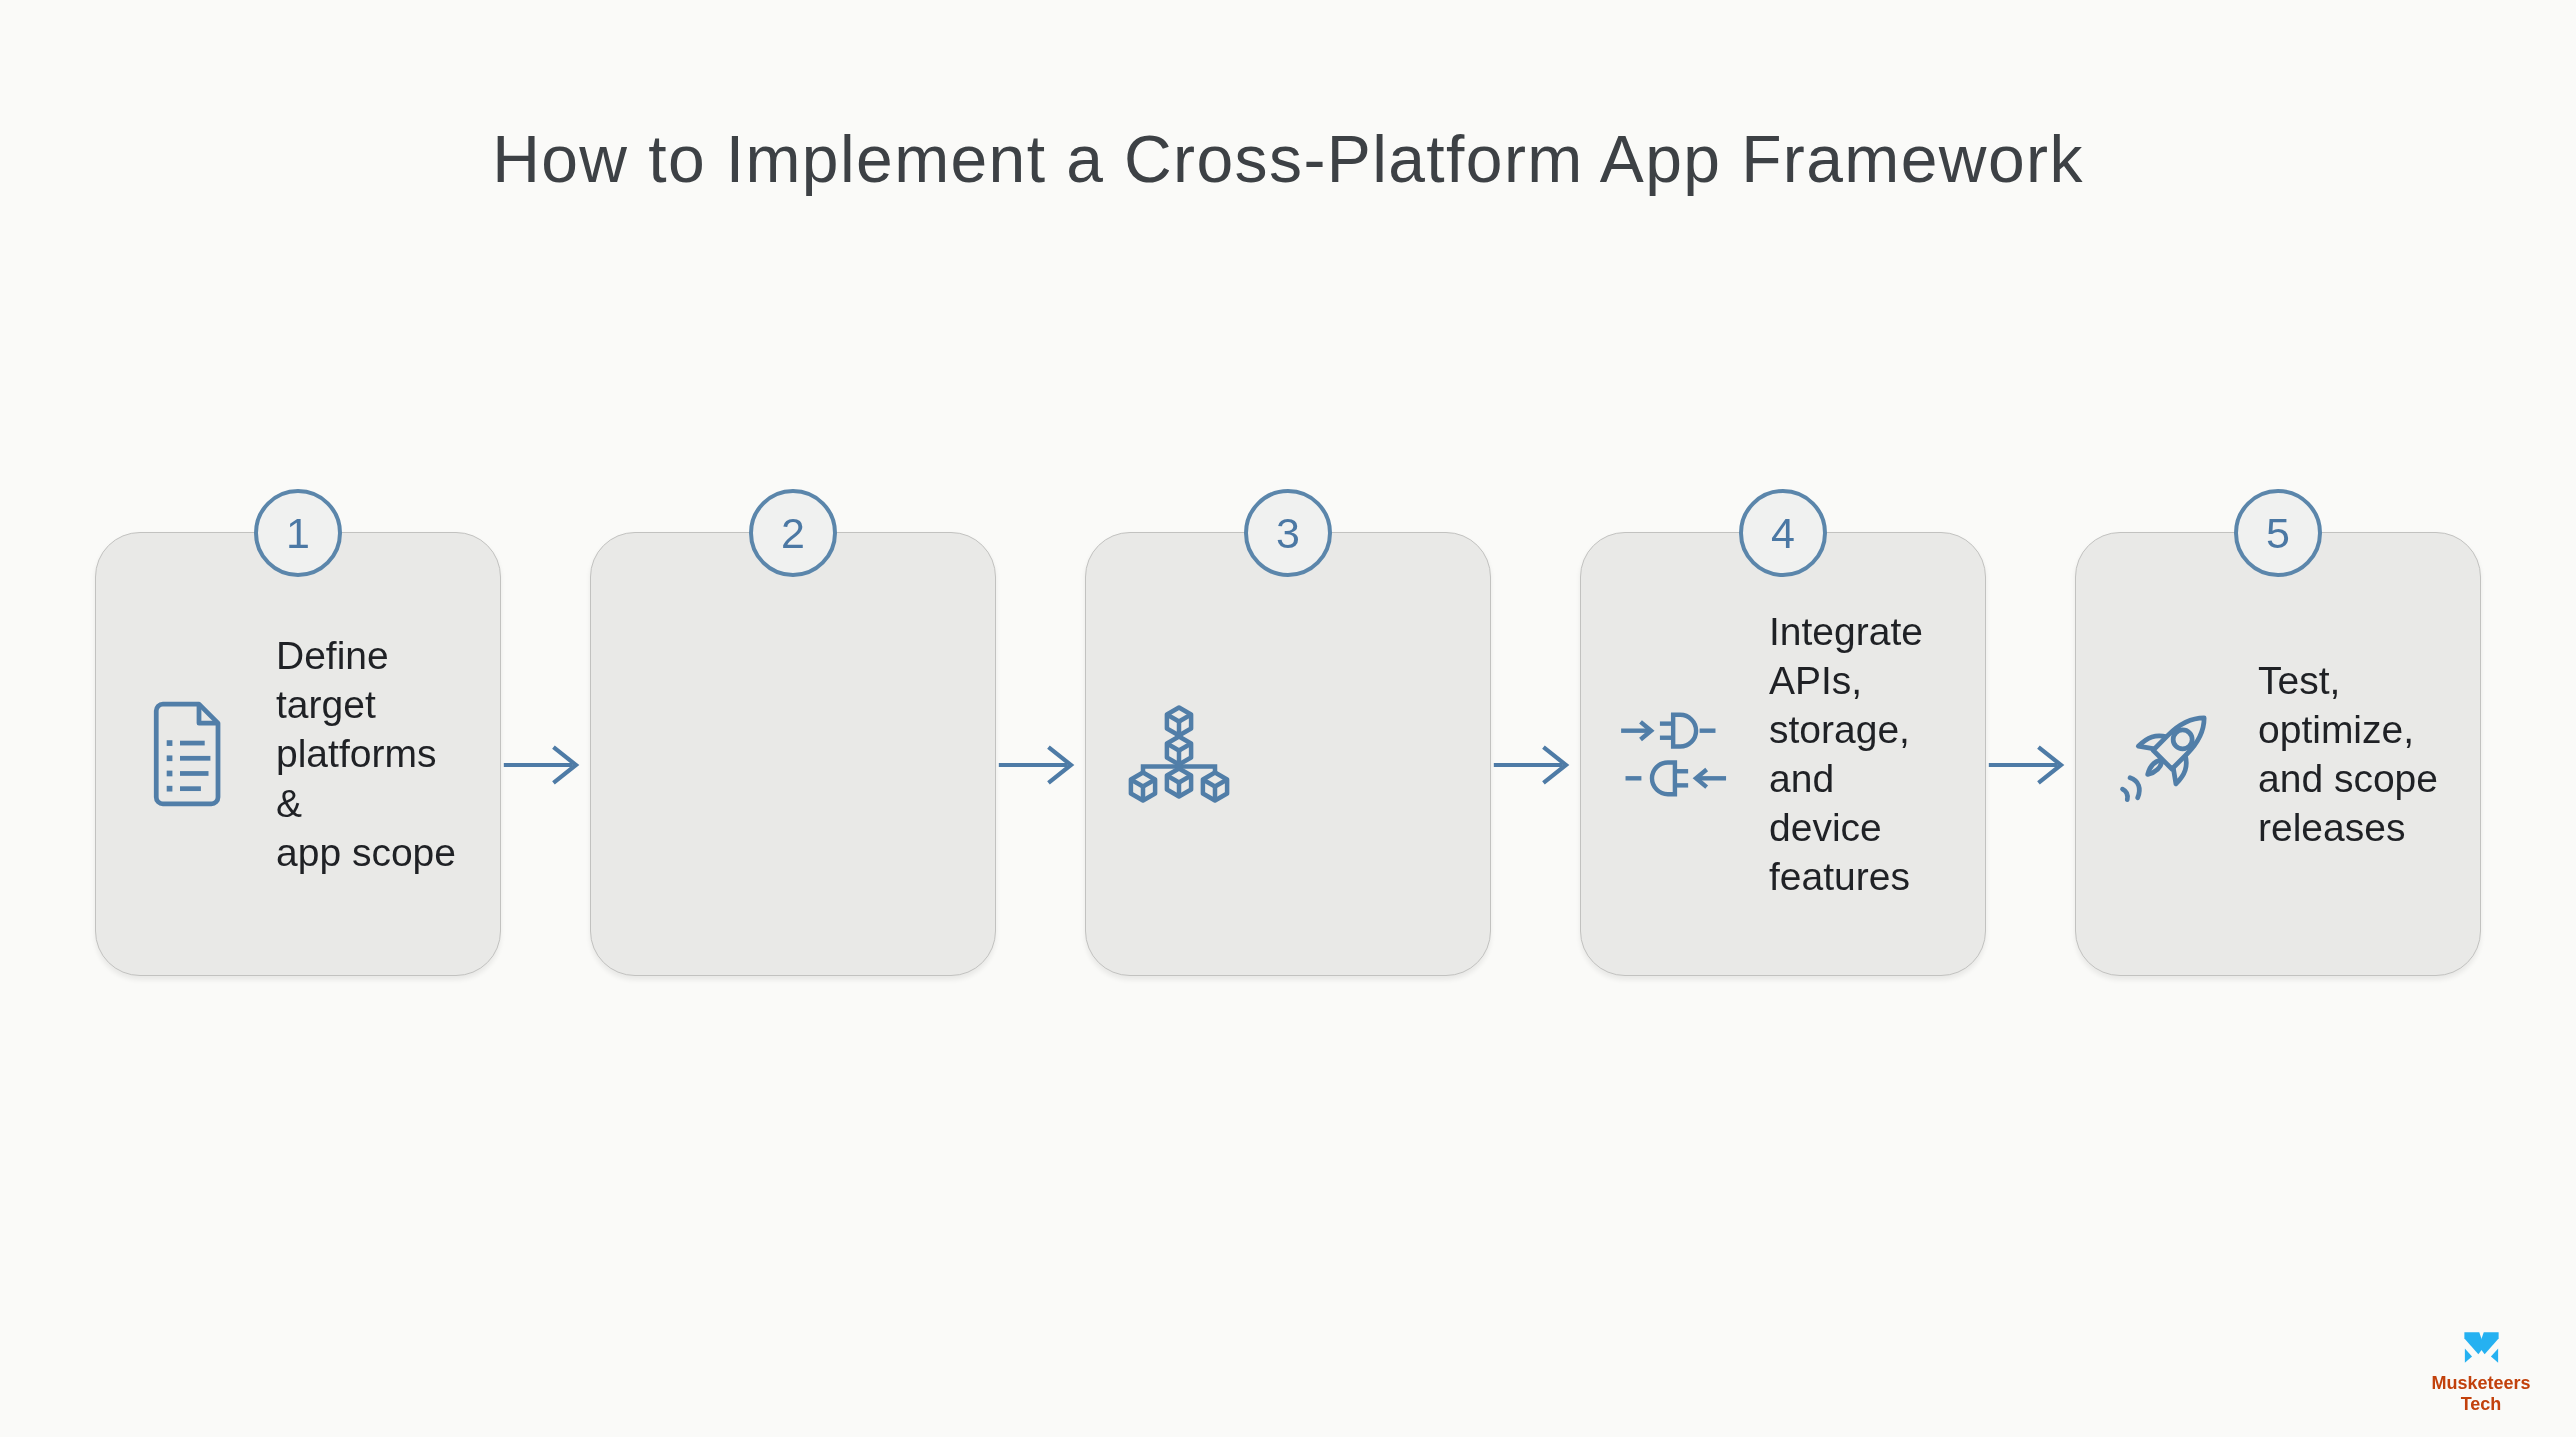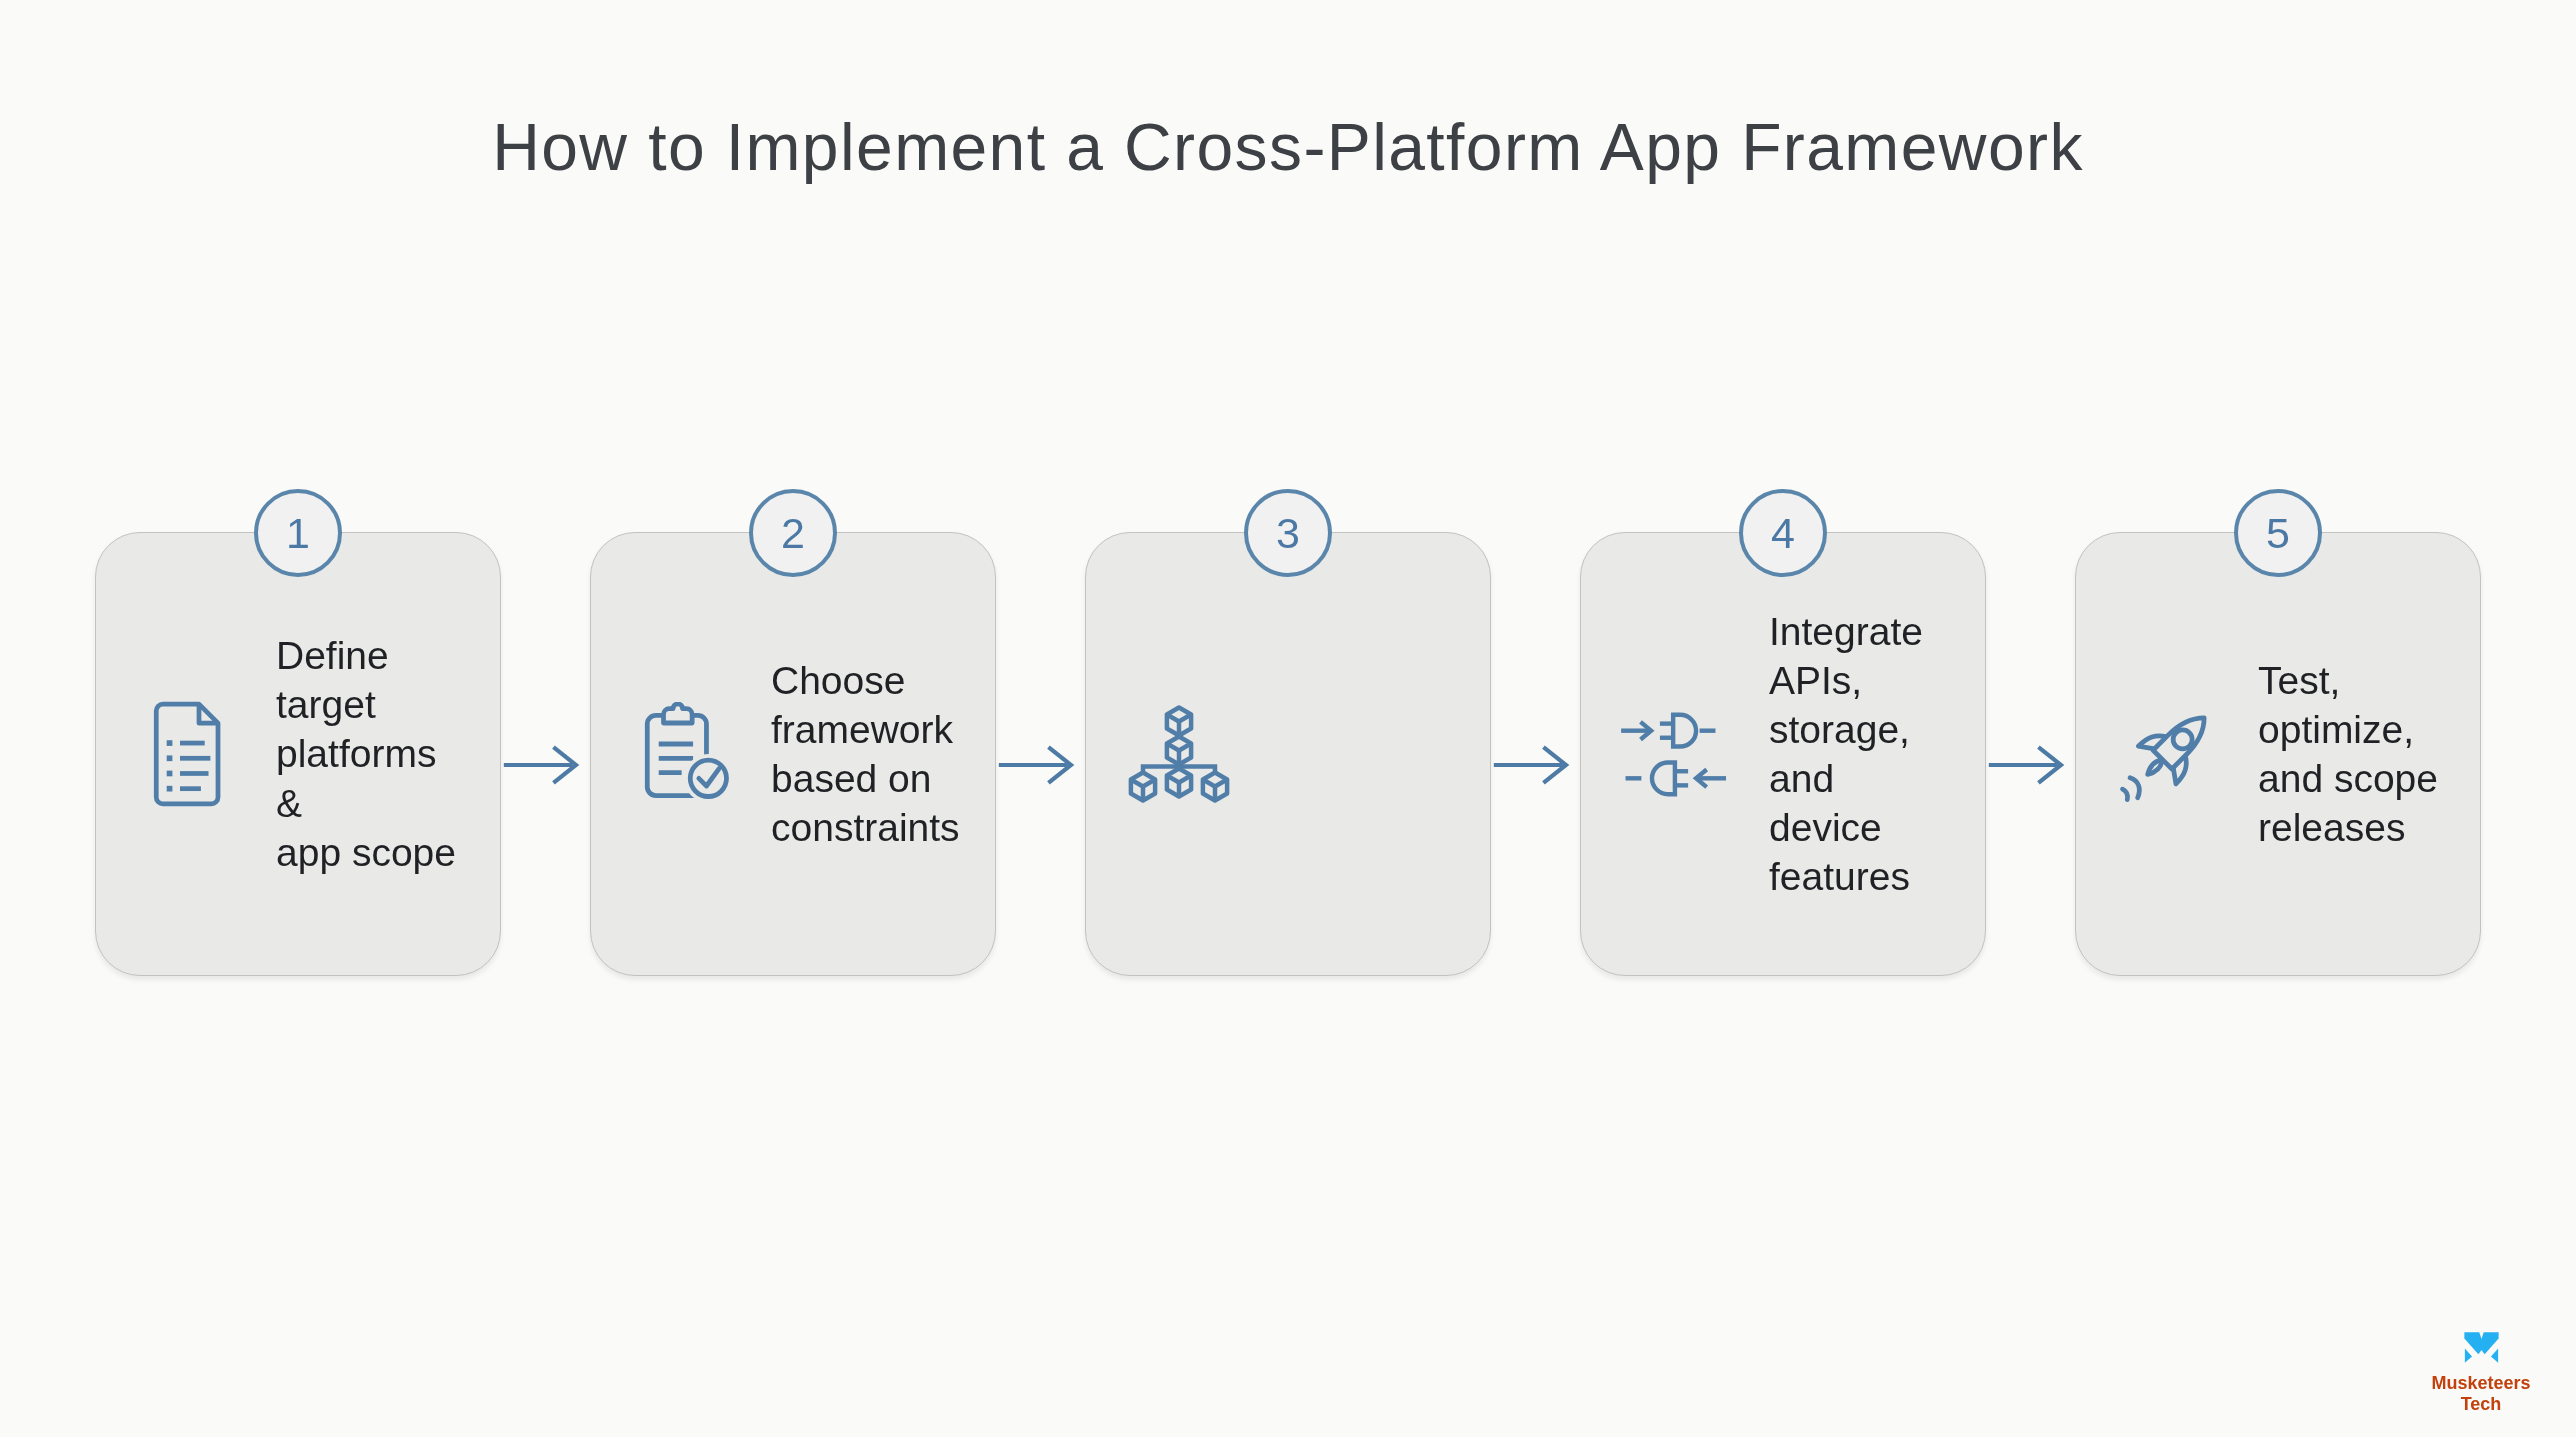--- a/index.html
+++ b/index.html
@@ -11,21 +11,21 @@
     overflow: hidden;
   }
   .title {
     position: absolute;
     top: 105px; left: 0; right: 0;
     text-align: center;
     font-size: 66px;
     font-weight: 400;
     letter-spacing: 1.4px;
     color: #3d4145;
-    margin: 4px;
+    margin: 16px;
   }
   .steps-row {
     position: absolute;
     top: 532px; left: 0; right: 0;
     display: flex;
     justify-content: center;
     align-items: flex-start;
   }
   .card {
     position: relative;
@@ -133,38 +133,20 @@
   <div class="arrow">
     <svg width="89" height="60" viewBox="0 0 95 64">
       <line x1="3" y1="32" x2="76" y2="32" stroke="#4e7ba6" stroke-width="4.5"></line>
       <polyline points="56,13 80,32 56,51" fill="none" stroke="#4e7ba6" stroke-width="4.5"></polyline>
     </svg>
   </div>
 
   <div class="card">
     <div class="num-circle">
       <span>2</span>
-    </div>
-    <div class="card-content">
-      <span class="icon-box">
-        <svg width="105" height="105" viewBox="0 0 110 110">
-          <rect class="stroke-ic" stroke-width="5" x="16" y="14" width="62" height="84" rx="9"></rect>
-          <path d="M33,22 V13 a6,6 0 0 1 6,-6 h4 a5,5 0 0 1 10,0 h4 a6,6 0 0 1 6,6 v9 z" fill="#e9e9e7" stroke="#517ea8" stroke-width="5" stroke-linejoin="round"></path>
-          <line class="stroke-ic" stroke-width="5" x1="28" y1="44" x2="64" y2="44"></line>
-          <line class="stroke-ic" stroke-width="5" x1="28" y1="59" x2="64" y2="59"></line>
-          <line class="stroke-ic" stroke-width="5" x1="28" y1="74" x2="52" y2="74"></line>
-          <circle cx="80" cy="80" r="19" fill="#e9e9e7" stroke="#e9e9e7" stroke-width="13"></circle>
-          <circle cx="80" cy="80" r="19" fill="none" stroke="#517ea8" stroke-width="5"></circle>
-          <polyline points="70,80 78,88 91,70" fill="none" stroke="#517ea8" stroke-width="5" stroke-linecap="round" stroke-linejoin="round"></polyline>
-        </svg>
-      </span>
-      <div class="step-text">Choose
-framework
-based on
-constraints</div>
     </div>
   </div>
 
   <div class="arrow">
     <svg width="89" height="60" viewBox="0 0 95 64">
       <line x1="3" y1="32" x2="76" y2="32" stroke="#4e7ba6" stroke-width="4.5"></line>
       <polyline points="56,13 80,32 56,51" fill="none" stroke="#4e7ba6" stroke-width="4.5"></polyline>
     </svg>
   </div>
 

